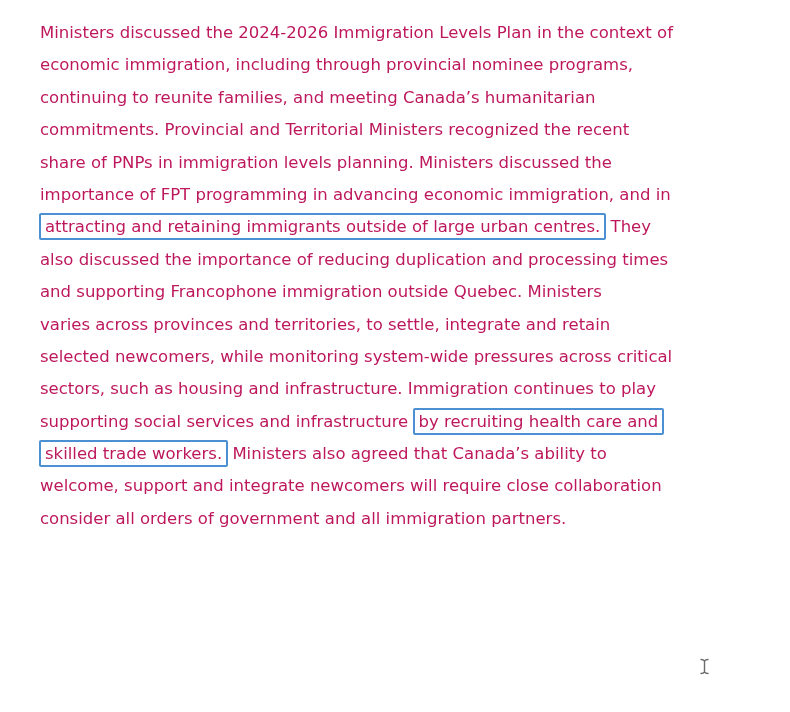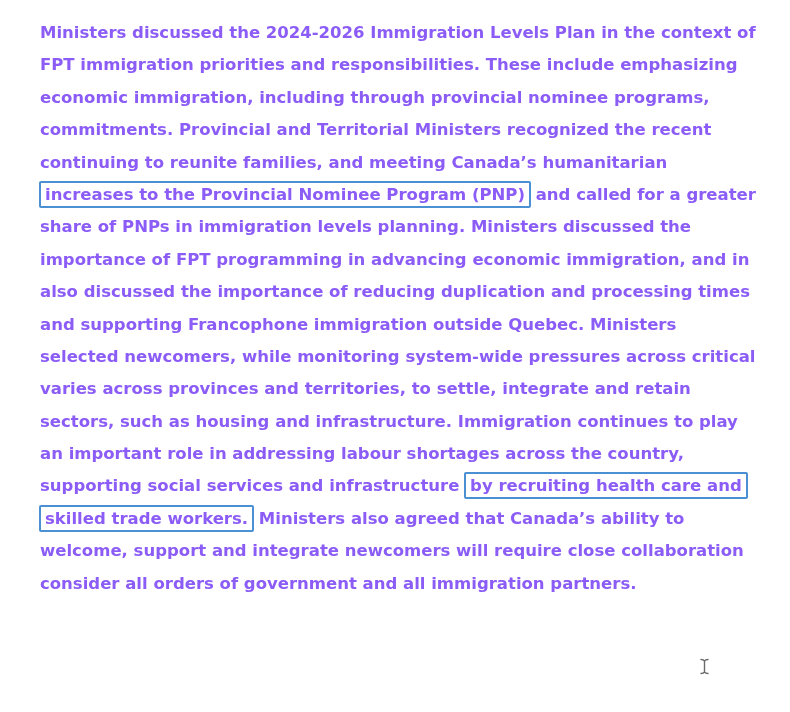--- a/index.html
+++ b/index.html
@@ -35,36 +35,34 @@
     left: 699px;
     top: 658px;
     width: 11px;
     height: 17px;
     pointer-events: none;
   }
 </style>
 </head>
 <body>
 
-<div class="page" style="background: rgb(255, 255, 255); color: #8b5cf6; font-weight: bold;">
+<div class="page" style="background: rgb(255, 255, 255); color: #be185d;">
   <div>
       <div class="line"><span>Ministers discussed the 2024-2026 Immigration Levels Plan in the context of</span></div>
-      <div class="line"><span>FPT immigration priorities and responsibilities. These include emphasizing</span></div>
       <div class="line"><span>economic immigration, including through provincial nominee programs,</span></div>
+      <div class="line"><span>continuing to reunite families, and meeting Canada’s humanitarian</span></div>
       <div class="line"><span>commitments. Provincial and Territorial Ministers recognized the recent</span></div>
-      <div class="line"><span>continuing to reunite families, and meeting Canada’s humanitarian</span></div>
-      <div class="line"><span class="hl" style="border-color: rgb(74, 144, 210);">increases to the Provincial Nominee Program (PNP)</span><span> and called for a greater</span></div>
       <div class="line"><span>share of PNPs in immigration levels planning. Ministers discussed the</span></div>
       <div class="line"><span>importance of FPT programming in advancing economic immigration, and in</span></div>
+      <div class="line"><span class="hl" style="border-color: rgb(74, 144, 210);">attracting and retaining immigrants outside of large urban centres.</span><span> They</span></div>
       <div class="line"><span>also discussed the importance of reducing duplication and processing times</span></div>
       <div class="line"><span>and supporting Francophone immigration outside Quebec. Ministers</span></div>
+      <div class="line"><span>varies across provinces and territories, to settle, integrate and retain</span></div>
       <div class="line"><span>selected newcomers, while monitoring system-wide pressures across critical</span></div>
-      <div class="line"><span>varies across provinces and territories, to settle, integrate and retain</span></div>
       <div class="line"><span>sectors, such as housing and infrastructure. Immigration continues to play</span></div>
-      <div class="line"><span>an important role in addressing labour shortages across the country,</span></div>
       <div class="line"><span>supporting social services and infrastructure </span><span class="hl" style="border-color: rgb(74, 144, 210);">by recruiting health care and</span></div>
       <div class="line"><span class="hl" style="border-color: rgb(74, 144, 210);">skilled trade workers.</span><span> Ministers also agreed that Canada’s ability to</span></div>
       <div class="line"><span>welcome, support and integrate newcomers will require close collaboration</span></div>
       <div class="line"><span>consider all orders of government and all immigration partners.</span></div>
     </div>
 
   <svg class="text-cursor" viewBox="0 0 11 17" xmlns="http://www.w3.org/2000/svg" aria-hidden="true">
     <path d="M2 1.5 Q4.5 1.5 5.5 3 Q6.5 1.5 9 1.5 M5.5 3 L5.5 14 M2 15.5 Q4.5 15.5 5.5 14 Q6.5 15.5 9 15.5" fill="none" stroke="#6b6b6b" stroke-width="1.4" stroke-linecap="round"></path>
   </svg>
 </div>

